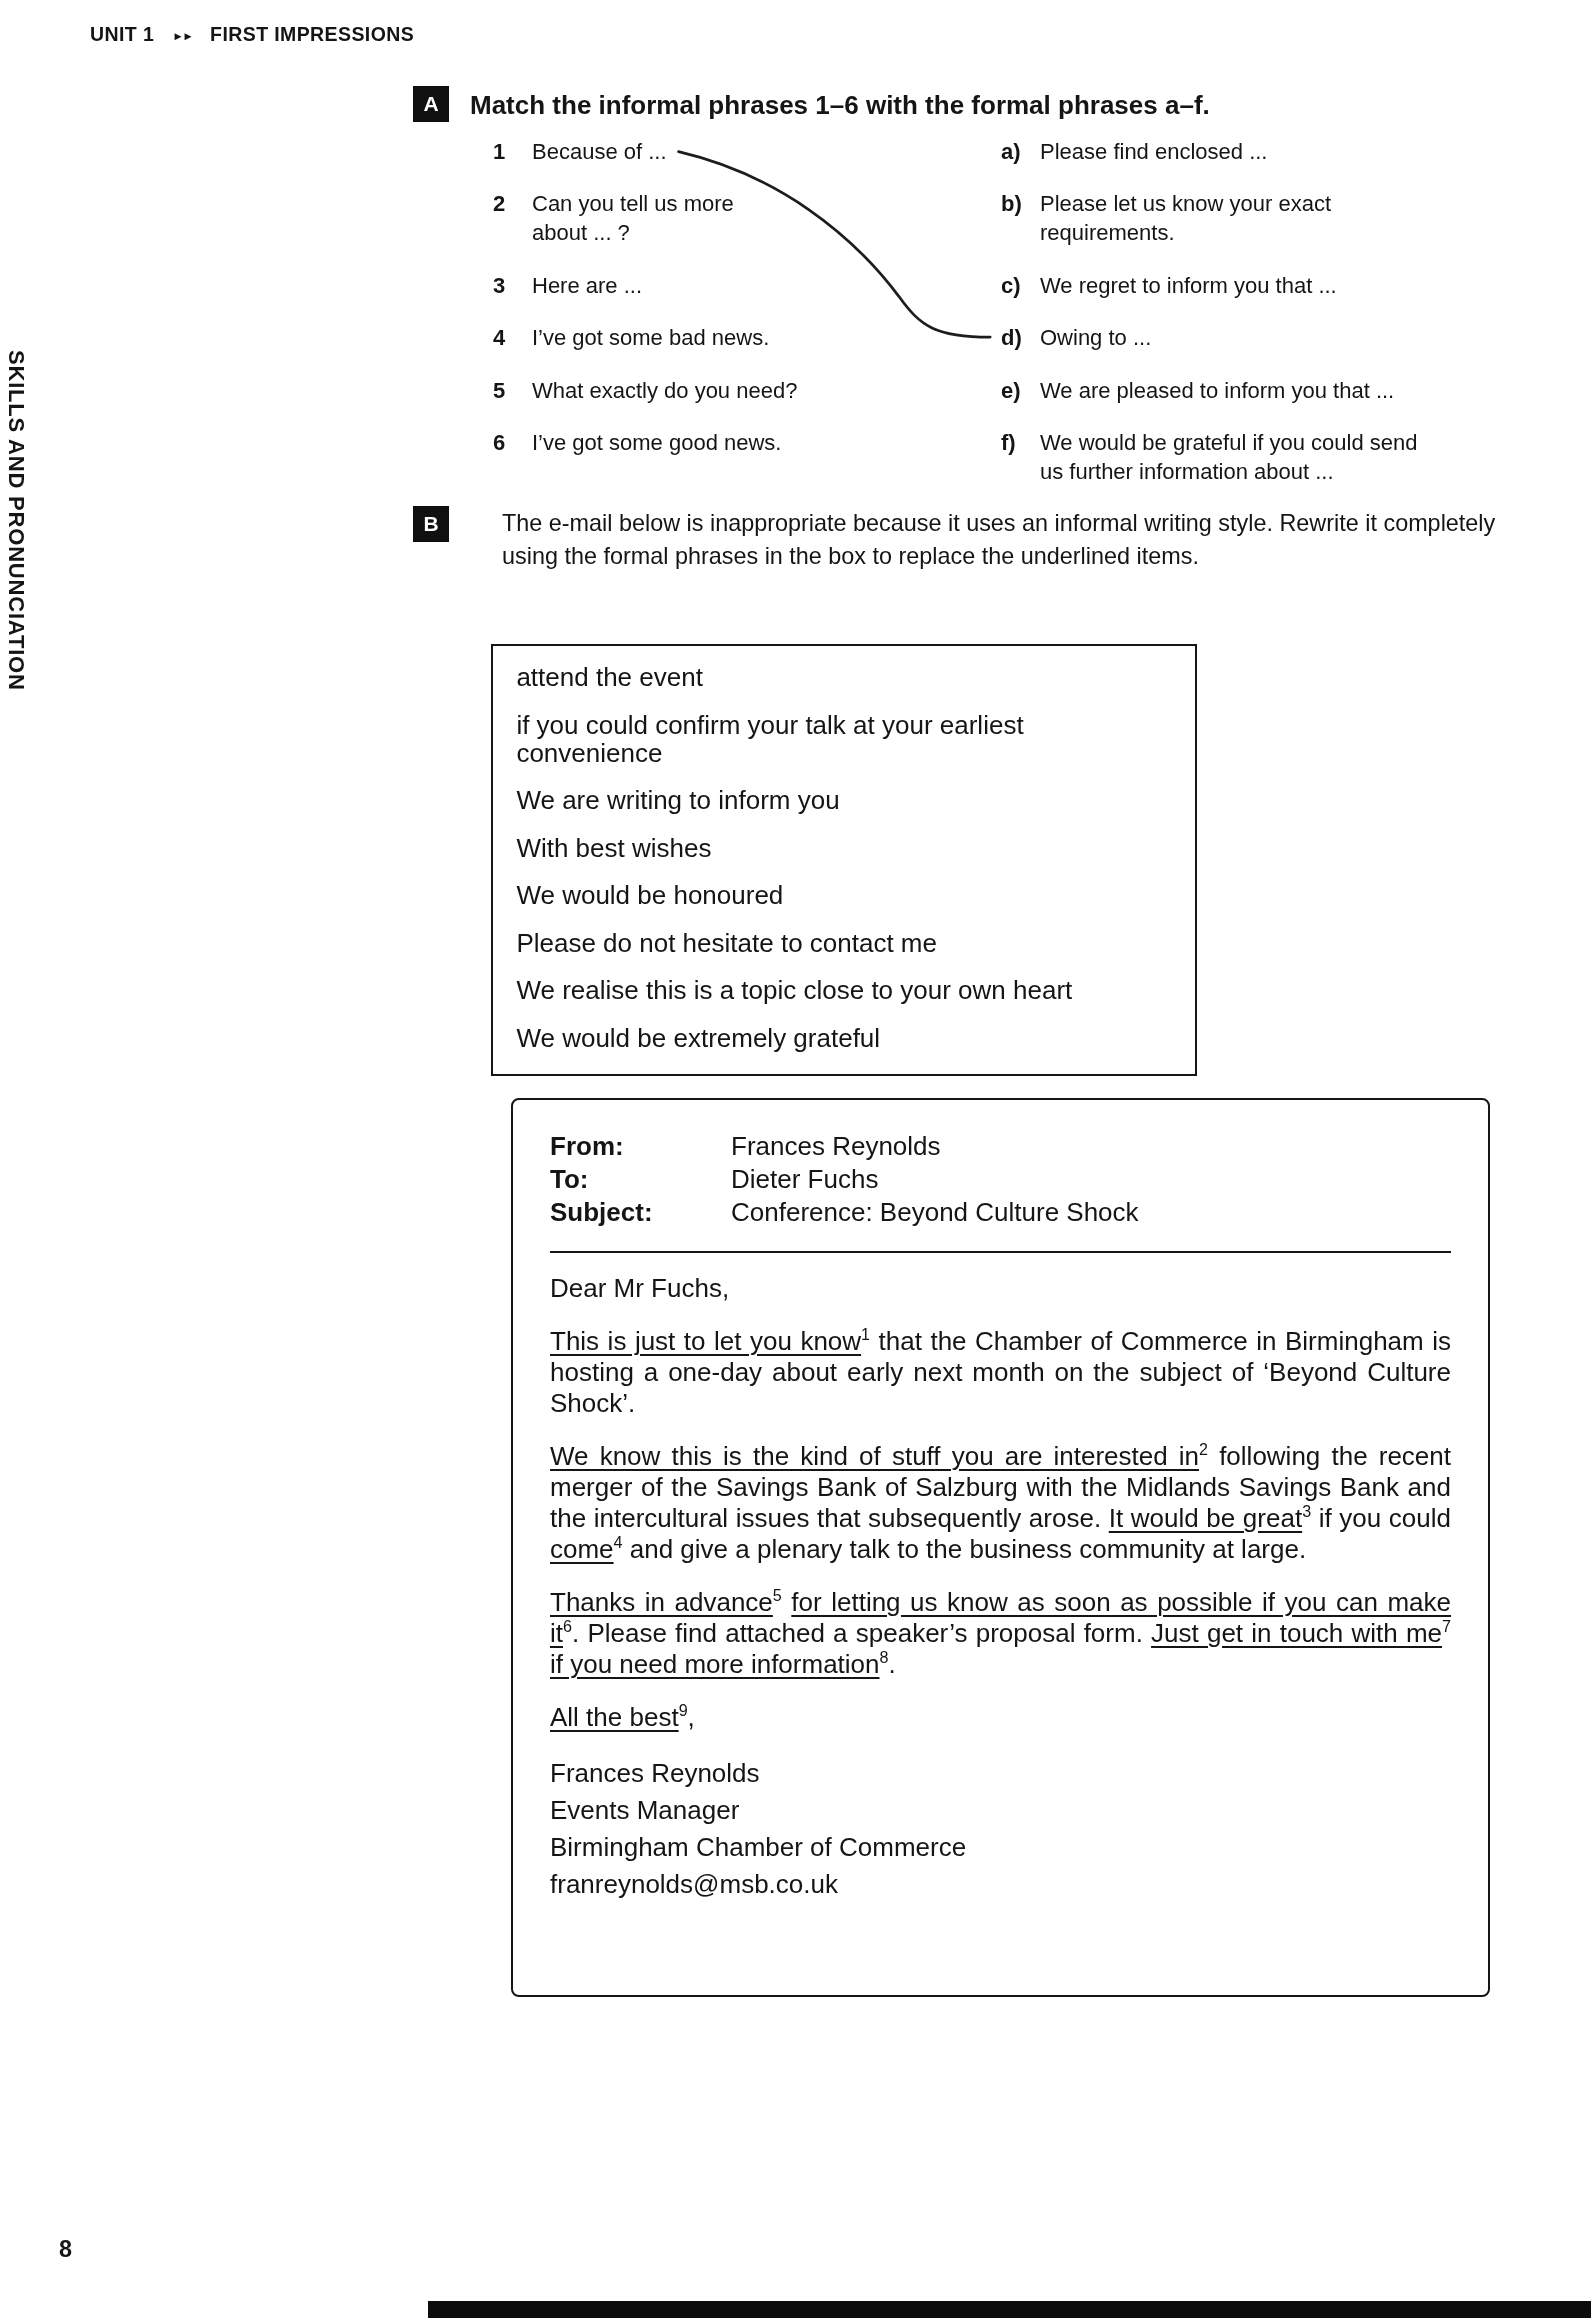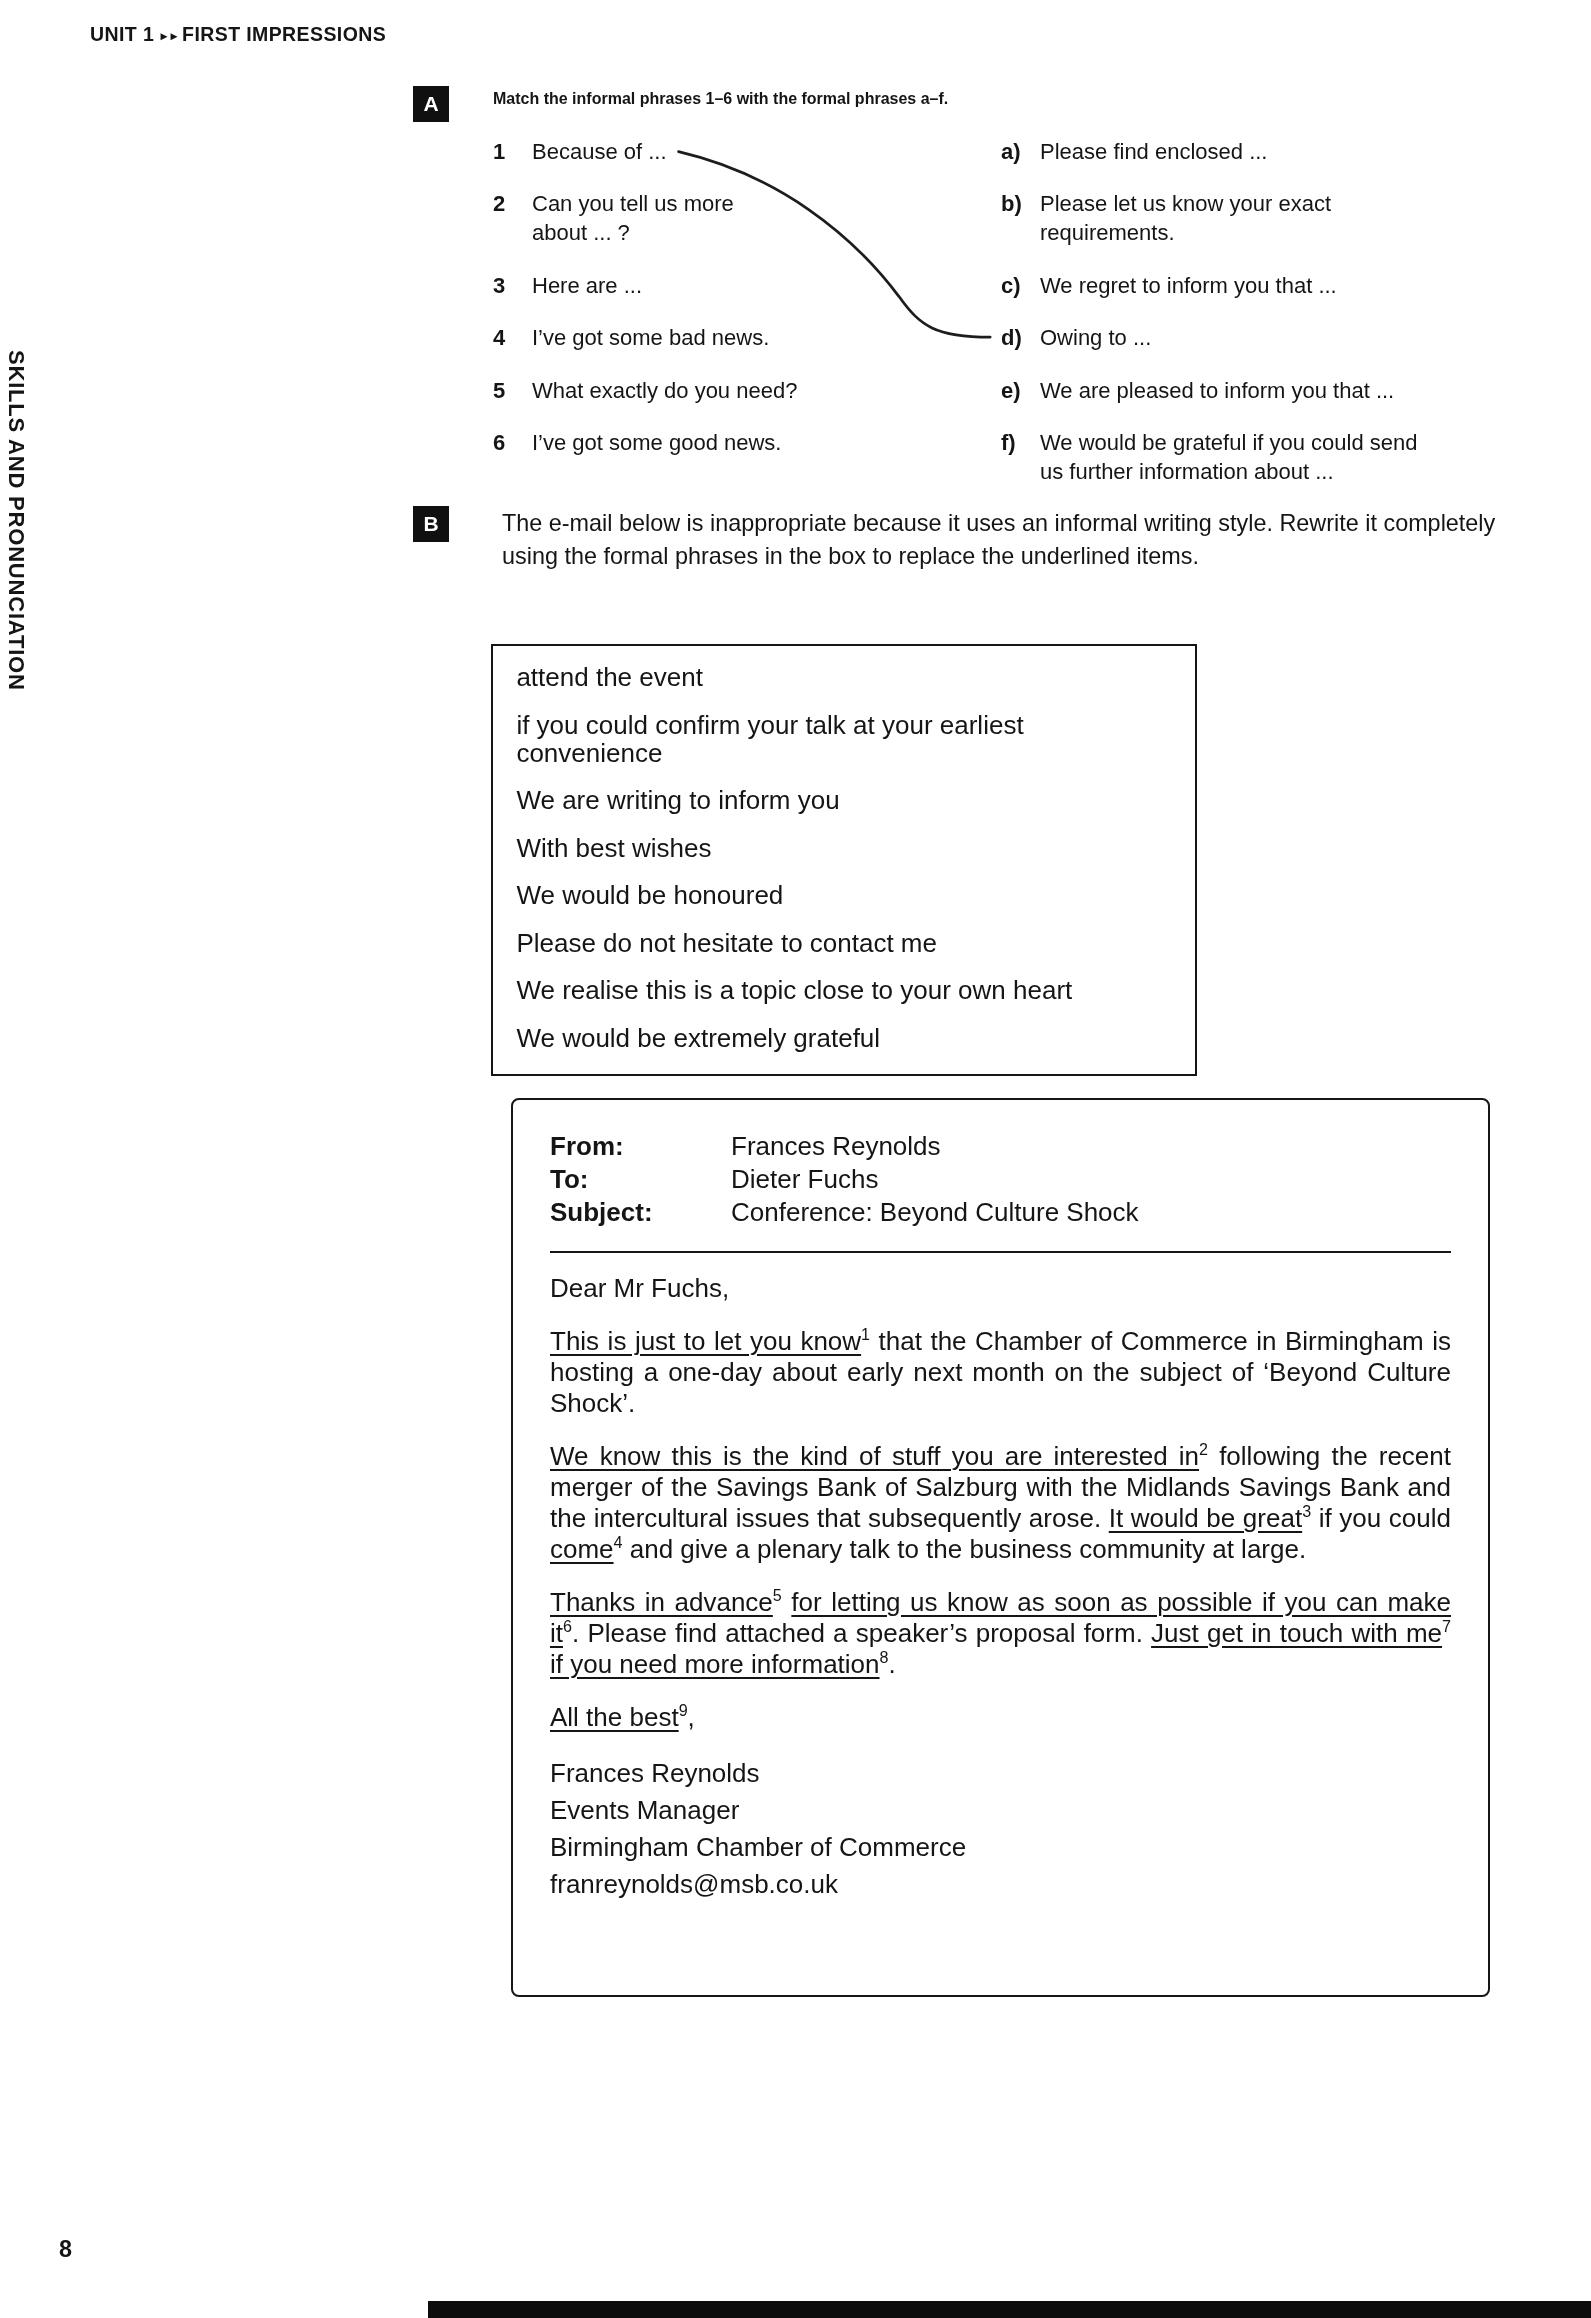--- a/index.html
+++ b/index.html
@@ -17,21 +17,21 @@
   
   .unit-header {
     position: absolute;
     left: 90px;
     top: 23.4px;
     font-size: 19.5px;
     font-weight: bold;
     letter-spacing: 0.4px;
     display: flex;
     align-items: center;
-    gap: 4px;
+    gap: 18px;
   }
   .unit-header .arrows {
     font-size: 11.7px;
     letter-spacing: -1.6px;
     position: relative;
     top: 0.8px;
   }
   .sidebar-text {
     position: absolute;
     left: 3.1px;
@@ -69,23 +69,23 @@
     display: flex;
     align-items: center;
     justify-content: center;
   }
   .badge-a { left: 413px; top: 86px; }
   .badge-b { left: 413px; top: 506px; }
 
   
   .exa-title {
     position: absolute;
-    left: 493px;
+    left: 470px;
     top: 90px;
-    font-size: 16px;
+    font-size: 26px;
     font-weight: bold;
   }
   .match-grid {
     position: absolute;
     left: 493px;
     top: 137px;
     display: grid;
     grid-template-columns: 469px 546px;
     column-gap: 39px;
     row-gap: 23.4px;

